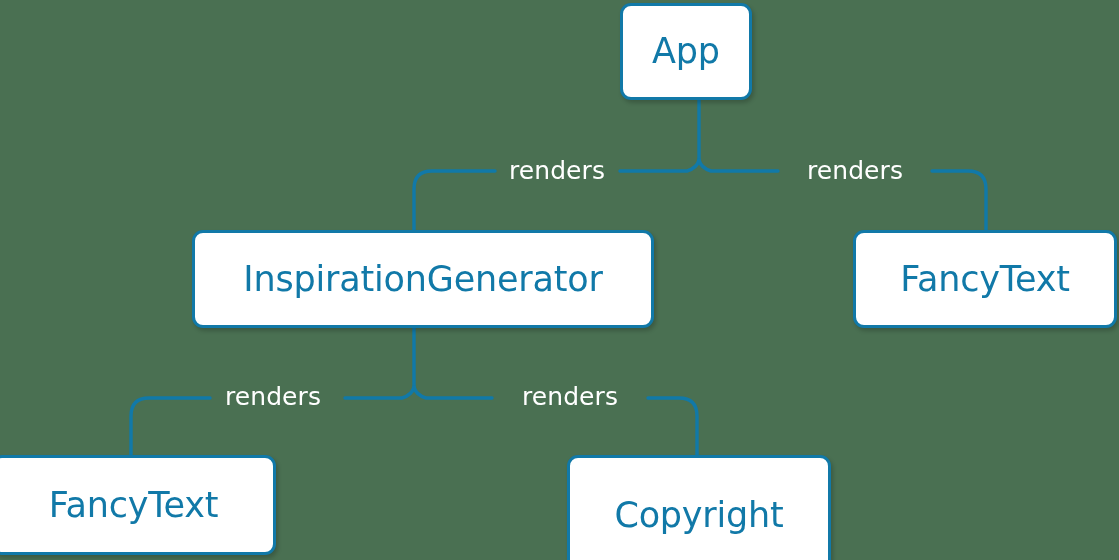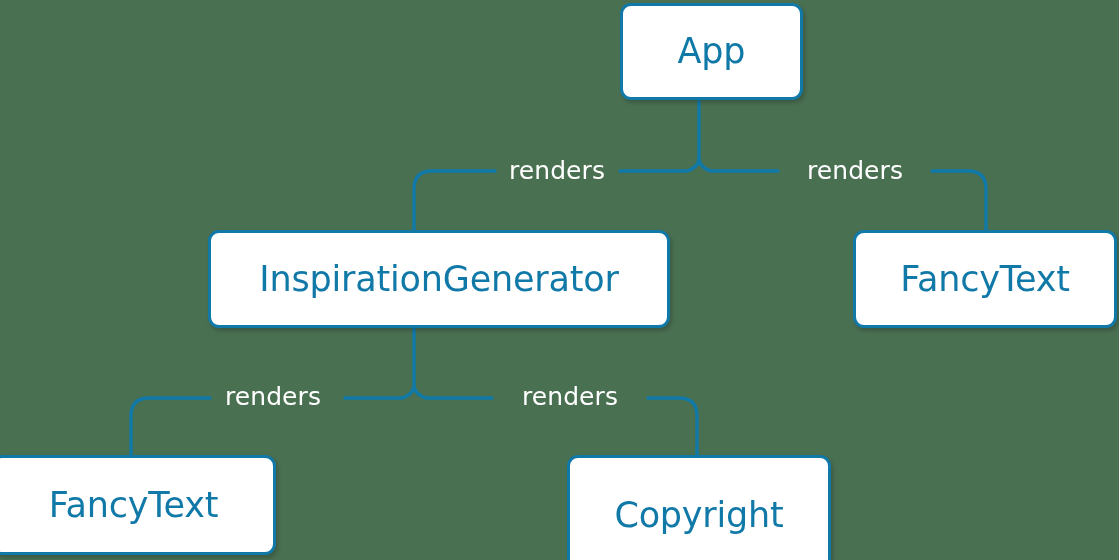--- a/index.html
+++ b/index.html
@@ -34,22 +34,22 @@
     color: #1179a8;
     display: flex;
     align-items: center;
     justify-content: center;
     font-size: 35px;
     line-height: 1;
     letter-spacing: -0.2px;
     box-shadow: 2px 3px 4px rgba(0,0,0,0.20);
     white-space: nowrap;
   }
-  .node-app       { left: 620px; top: 3px;   width: 183px; height: 97px; }
-  .node-inspgen   { left: 208px; top: 230px; width: 462px; height: 98px; }
+  .node-app       { left: 620px; top: 3px;   width: 132px; height: 97px; }
+  .node-inspgen   { left: 192px; top: 230px; width: 462px; height: 98px; }
   .node-fancy-r   { left: 853px; top: 230px; width: 264px; height: 98px; }
   .node-fancy-b   { left: -9px;  top: 455px; width: 285px; height: 100px;
                     border-top-left-radius: 11px; border-bottom-left-radius: 11px; }
   .node-copyright { left: 567px; top: 455px; width: 264px; height: 120px; }
 
   .edge-label {
     position: absolute;
     color: #ffffff;
     font-size: 25px;
     line-height: 1;

